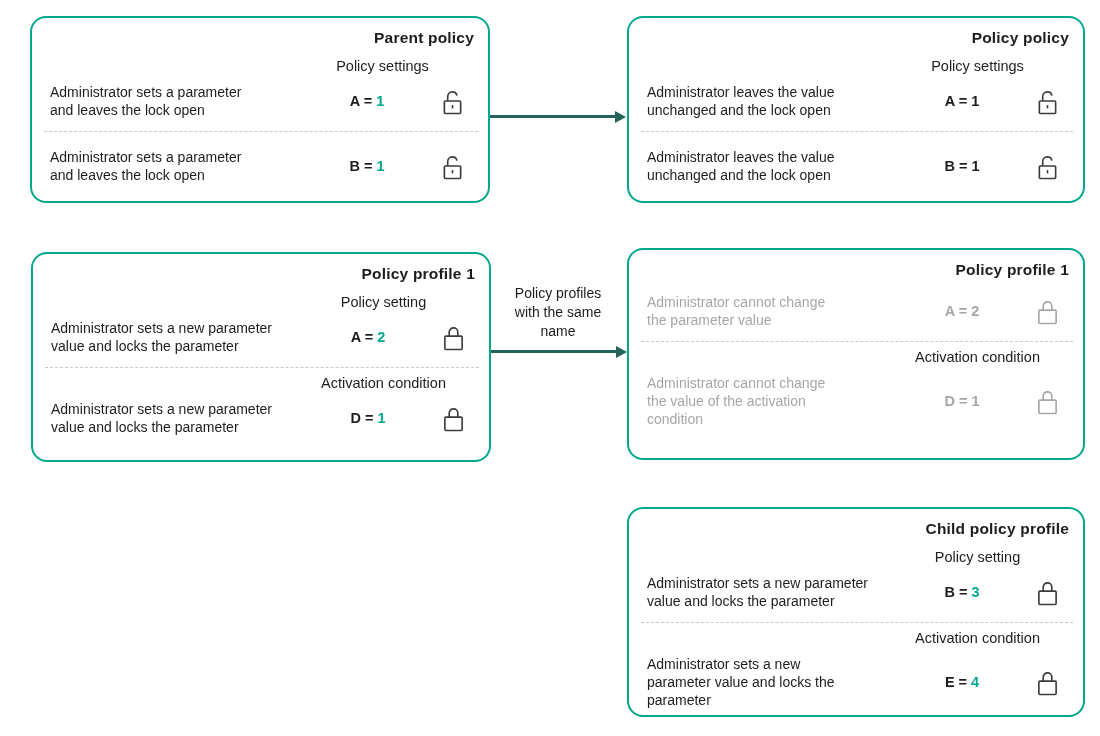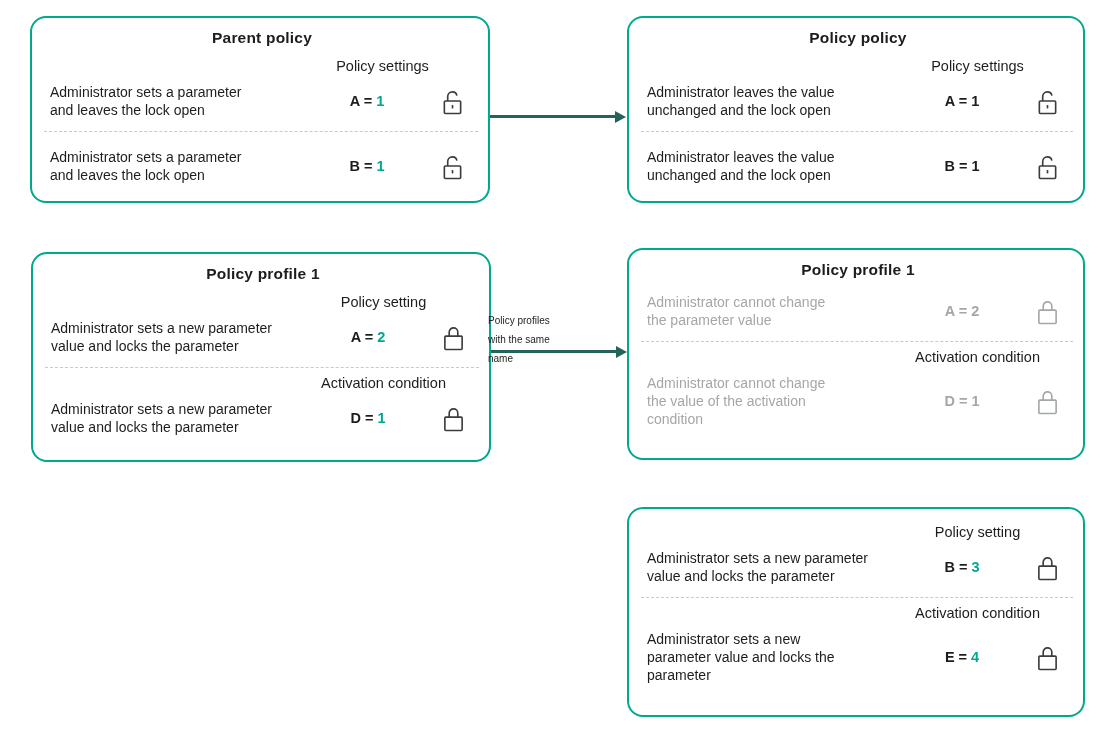--- a/index.html
+++ b/index.html
@@ -20,21 +20,21 @@
     padding:10px 14px 10px 18px;
     display:flex;flex-direction:column;
   }
   #box-parent{left:30px;top:16px;width:460px;height:187px;}
   #box-child{left:627px;top:16px;width:458px;height:187px;}
   #box-pp1-left{left:31px;top:252px;width:460px;height:210px;}
   #box-pp1-right{left:627px;top:248px;width:458px;height:212px;}
   #box-child-profile{left:627px;top:507px;width:458px;height:210px;}
 
   .title{
-    text-align:center;font-weight:bold;font-size:15.5px;line-height:19px;
+    text-align:right;font-weight:bold;font-size:15.5px;line-height:19px;
     margin-bottom:6px;letter-spacing:.2px;
   }
   .grid3{display:grid;grid-template-columns:1fr 126px 44px;align-items:center;}
   .sec-label{margin-top:4px;}
   .sec-label span{
     grid-column:2;justify-self:center;white-space:nowrap;
     font-size:14.5px;line-height:18px;color:var(--ink);padding-left:31px;
   }
   .after-divider .sec-label{margin-top:6px;text-align:center;}
   .row{margin-top:8px;}
@@ -60,21 +60,21 @@
   }
   .arrow::after{
     content:"";position:absolute;right:-10px;top:50%;transform:translateY(-50%);
     border-left:11px solid var(--arrow);
     border-top:6.5px solid transparent;border-bottom:6.5px solid transparent;
   }
   #arrow-top{left:490px;top:115px;width:126px;}
   #arrow-middle{left:491px;top:350px;width:126px;}
   #arrow-middle-label{
     position:absolute;left:488px;top:284px;width:140px;
-    font-size:10px;line-height:19px;white-space:pre-line;margin-top:27px;
+    text-align:center;font-size:14px;line-height:19px;white-space:pre-line;
   }
 </style>
 </head>
 <body>
 
 <div class="pbox" id="box-parent">
   <div class="title">Parent policy</div>
   <div class="grid3 sec-label">
     <span>Policy settings</span>
   </div>
@@ -227,20 +227,21 @@
             <rect x="3" y="13.5" width="18" height="14" rx="1"></rect>
             <path d="M7.5 13.5 V9.5 C7.5 7 9.5 5 12 5 C14.5 5 16.5 7 16.5 9.5 V13.5"></path>
           </svg>
         </div>
       </div>
     </div>
   </div>
 </div>
 
 <div class="pbox" id="box-child-profile">
+  <div class="title">Child policy profile</div>
   <div class="grid3 sec-label">
     <span>Policy setting</span>
   </div>
   <div class="grid3 row">
     <div class="desc">Administrator sets a new parameter
 value and locks the parameter</div>
     <div class="value">
       <span>B =</span>
       <span class="num accent">3</span>
     </div>

